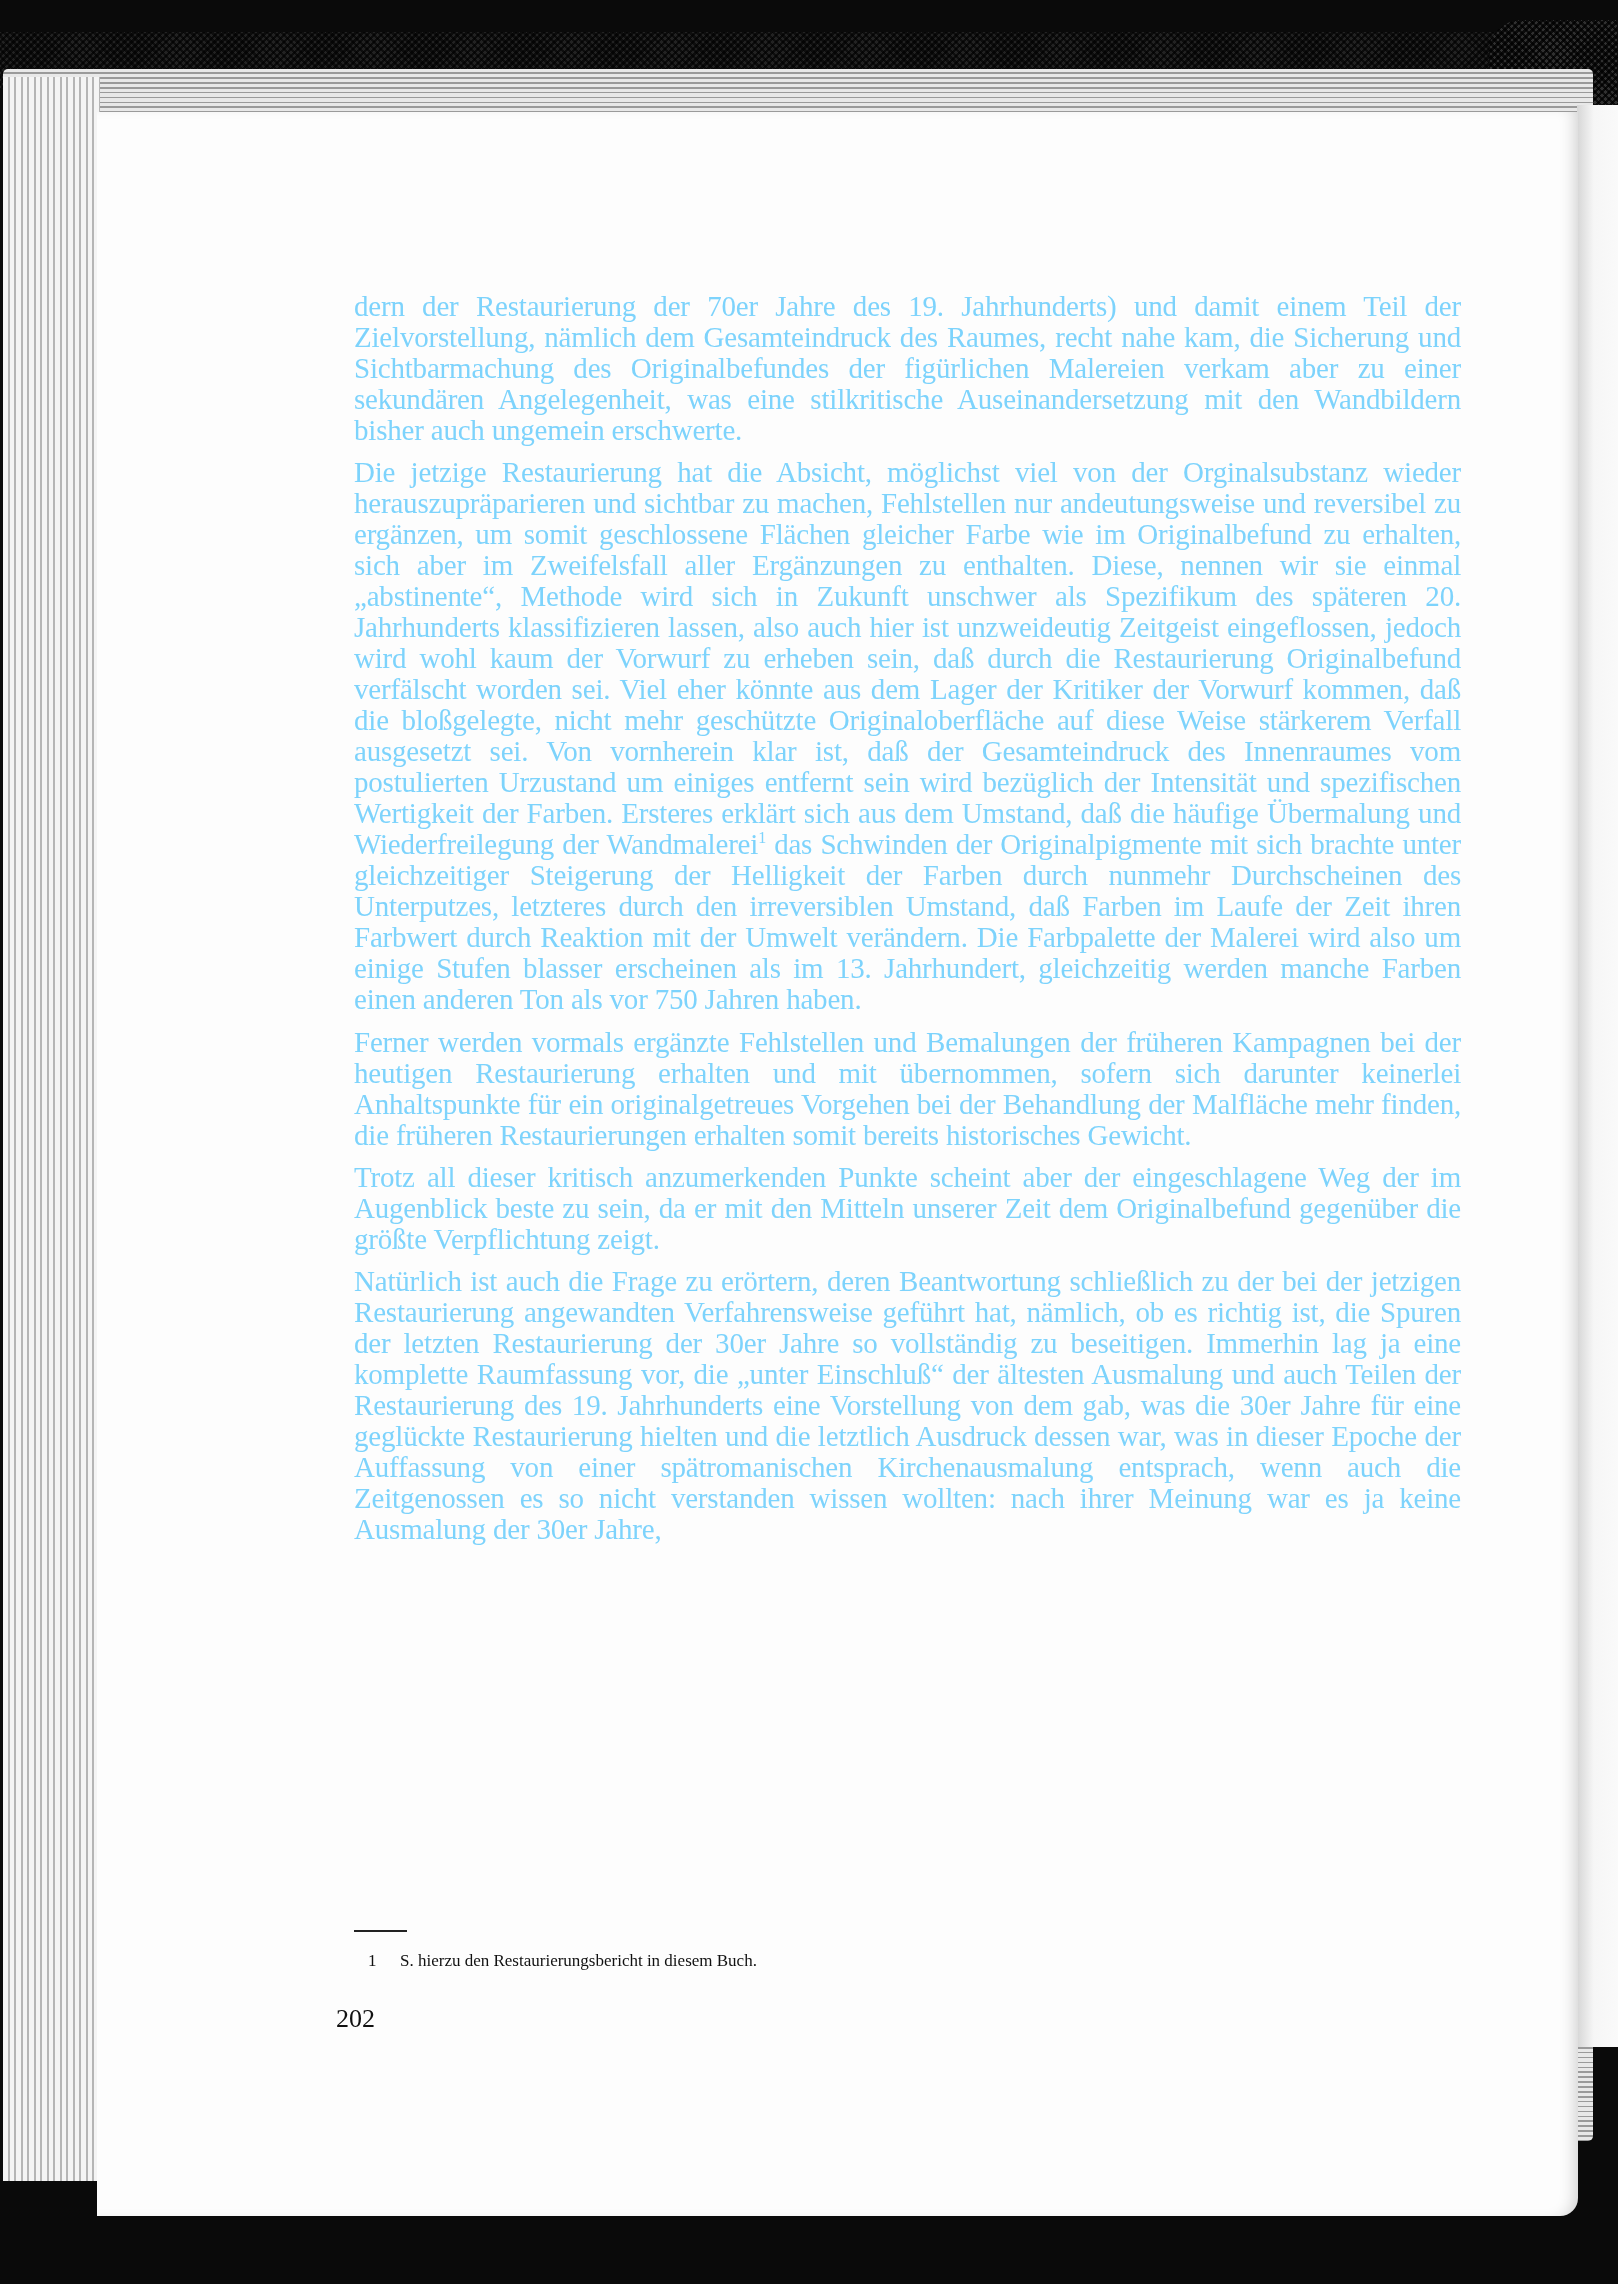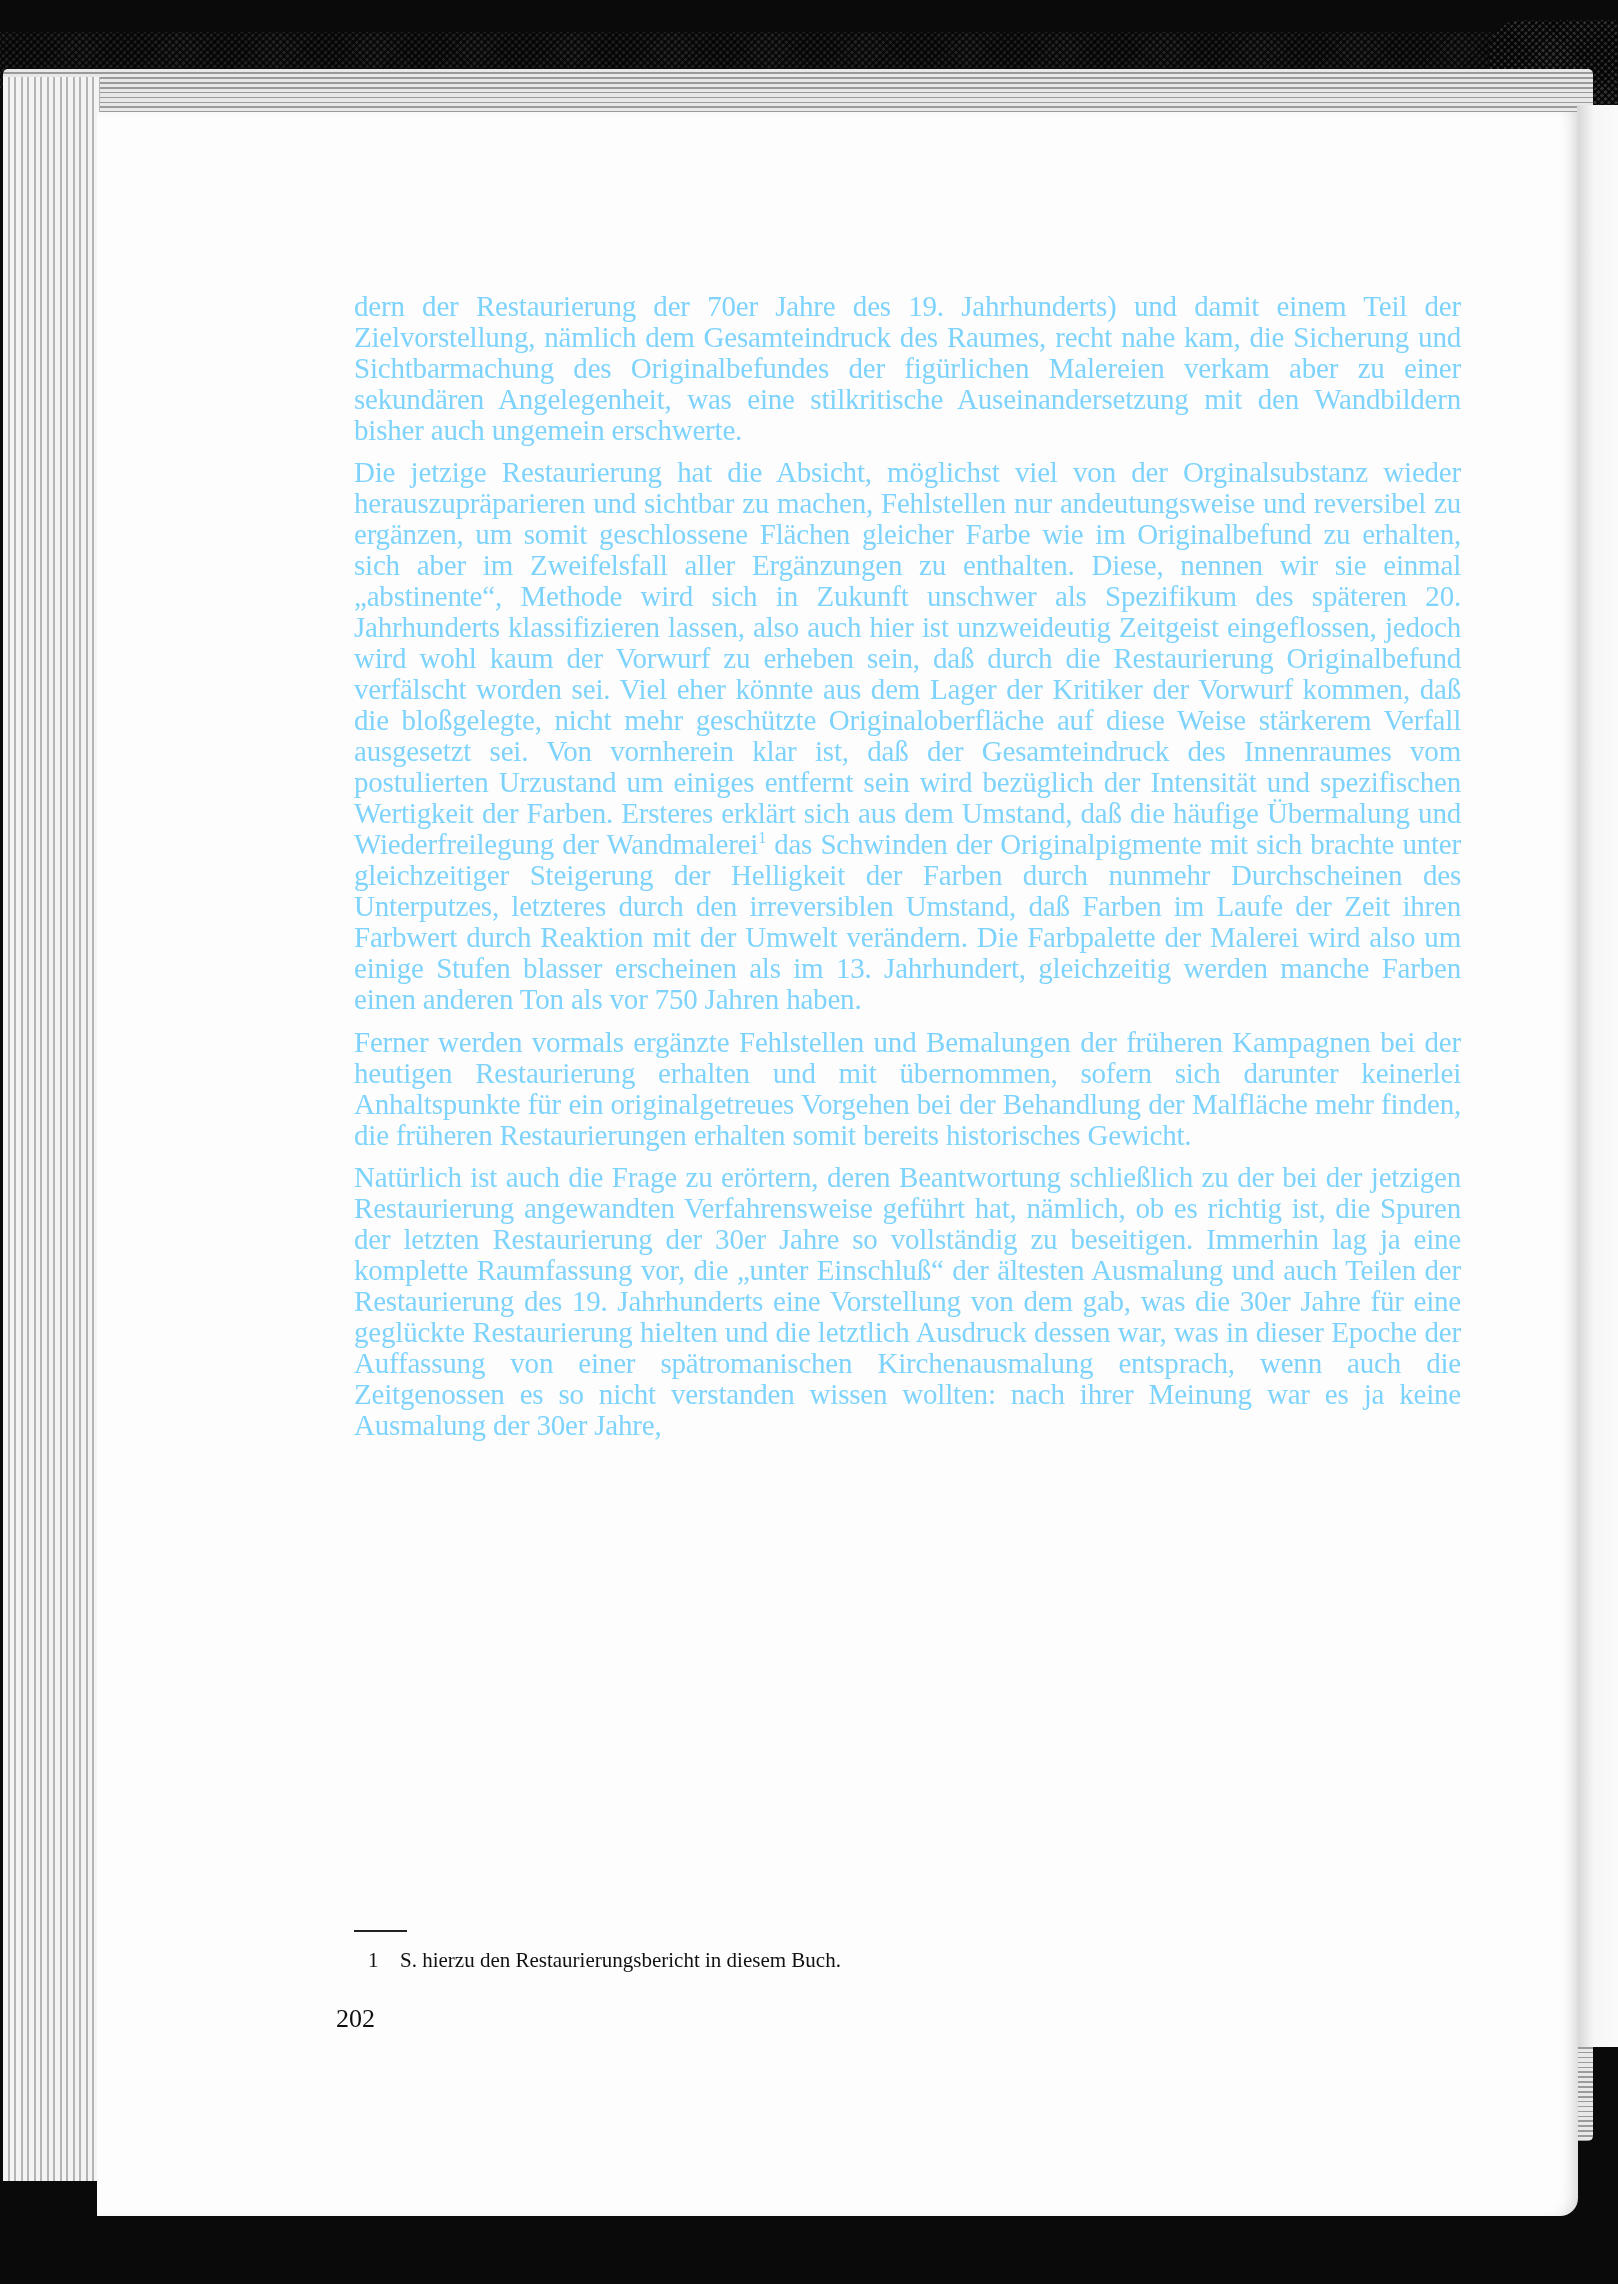--- a/index.html
+++ b/index.html
@@ -98,21 +98,21 @@
       left: 354px;
       top: 1930px;
       width: 53px;
       height: 1.6px;
       background: #222;
     }
     .footnote {
       position: absolute;
       left: 368px;
       top: 1947px;
-      font-size: 21px;
+      font-size: 17px;
       line-height: 27.5px;
       color: #111;
       white-space: nowrap;
     }
     .footnote .fn-num { display: inline-block; width: 32px; }
     .page-number {
       position: absolute;
       left: 336px;
       top: 2004px;
       font-size: 26px;
@@ -128,20 +128,21 @@
 <div class="page-stack"></div>
 <div class="page-stack-left"></div>
 <div class="facing-page-edge"></div>
 
 <div class="page"></div>
 
 <div class="text-column">
   <p class="para first">dern der Restaurierung der 70er Jahre des 19. Jahrhunderts) und damit einem Teil der Zielvorstellung, nämlich dem Gesamteindruck des Raumes, recht nahe kam, die Siche­rung und Sichtbarmachung des Originalbefundes der figürlichen Malereien verkam aber zu einer sekundären Angelegenheit, was eine stilkritische Auseinandersetzung mit den Wandbildern bisher auch ungemein erschwerte.</p>
   <p class="para"><span>Die jetzige Restaurierung hat die Absicht, möglichst viel von der Orginalsubstanz wie­der herauszupräparieren und sichtbar zu machen, Fehlstellen nur andeutungsweise und reversibel zu ergänzen, um somit geschlossene Flächen gleicher Farbe wie im Ori­ginalbefund zu erhalten, sich aber im Zweifelsfall aller Ergänzungen zu enthalten. Diese, nennen wir sie einmal „abstinente“, Methode wird sich in Zukunft unschwer als Spezifikum des späteren 20. Jahrhunderts klassifizieren lassen, also auch hier ist un­zweideutig Zeitgeist eingeflossen, jedoch wird wohl kaum der Vorwurf zu erheben sein, daß durch die Restaurierung Originalbefund verfälscht worden sei. Viel eher könnte aus dem Lager der Kritiker der Vorwurf kommen, daß die bloßgelegte, nicht mehr geschützte Originaloberfläche auf diese Weise stärkerem Verfall ausgesetzt sei. Von vornherein klar ist, daß der Gesamteindruck des Innenraumes vom postulierten Urzustand um einiges entfernt sein wird bezüglich der Intensität und spezifischen Wertigkeit der Farben. Ersteres erklärt sich aus dem Umstand, daß die häufige Über­malung und Wiederfreilegung der Wandmalerei</span><span class="sup">1</span><span> das Schwinden der Originalpigmente mit sich brachte unter gleichzeitiger Steigerung der Helligkeit der Farben durch nun­mehr Durchscheinen des Unterputzes, letzteres durch den irreversiblen Umstand, daß Farben im Laufe der Zeit ihren Farbwert durch Reaktion mit der Umwelt verändern. Die Farbpalette der Malerei wird also um einige Stufen blasser erscheinen als im 13. Jahrhundert, gleichzeitig werden manche Farben einen anderen Ton als vor 750 Jahren haben.</span></p>
   <p class="para">Ferner werden vormals ergänzte Fehlstellen und Bemalungen der früheren Kampag­nen bei der heutigen Restaurierung erhalten und mit übernommen, sofern sich darun­ter keinerlei Anhaltspunkte für ein originalgetreues Vorgehen bei der Behandlung der Malfläche mehr finden, die früheren Restaurierungen erhalten somit bereits histori­sches Gewicht.</p>
+  <p class="para">Trotz all dieser kritisch anzumerkenden Punkte scheint aber der eingeschlagene Weg der im Augenblick beste zu sein, da er mit den Mitteln unserer Zeit dem Originalbe­fund gegenüber die größte Verpflichtung zeigt.</p>
   <p class="para">Natürlich ist auch die Frage zu erörtern, deren Beantwortung schließlich zu der bei der jetzigen Restaurierung angewandten Verfahrensweise geführt hat, nämlich, ob es rich­tig ist, die Spuren der letzten Restaurierung der 30er Jahre so vollständig zu beseitigen. Immerhin lag ja eine komplette Raumfassung vor, die „unter Einschluß“ der ältesten Ausmalung und auch Teilen der Restaurierung des 19. Jahrhunderts eine Vorstellung von dem gab, was die 30er Jahre für eine geglückte Restaurierung hielten und die letzt­lich Ausdruck dessen war, was in dieser Epoche der Auffassung von einer spätromani­schen Kirchenausmalung entsprach, wenn auch die Zeitgenossen es so nicht verstan­den wissen wollten: nach ihrer Meinung war es ja keine Ausmalung der 30er Jahre,</p>
 </div>
 
 <div class="footnote-rule"></div>
 <div class="footnote">
   <span class="fn-num">1</span><span>S. hierzu den Restaurierungsbericht in diesem Buch.</span>
 </div>
 
 <div class="page-number">202</div>
 

